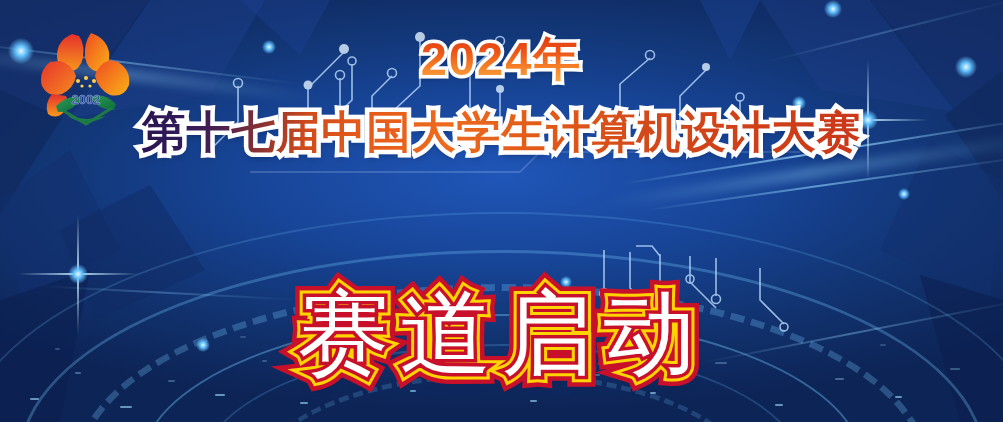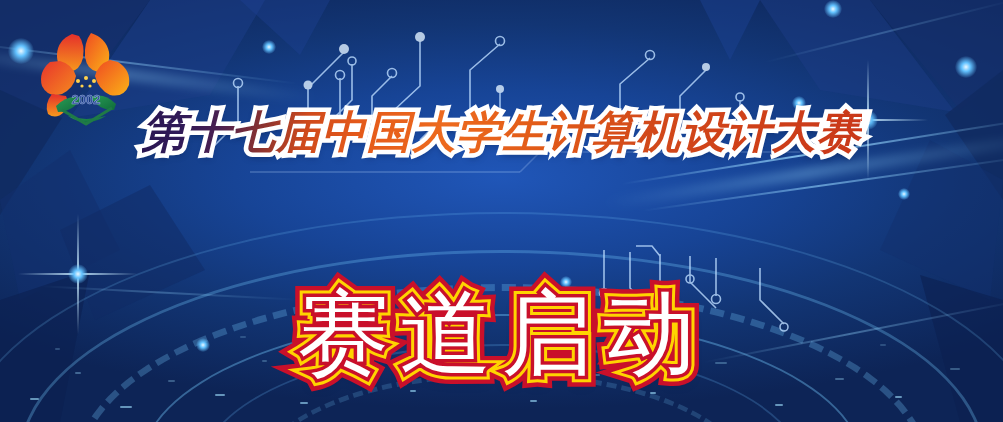--- a/index.html
+++ b/index.html
@@ -75,21 +75,21 @@
   .ot .f{position:relative;white-space:nowrap;background-clip:text;-webkit-background-clip:text;color:transparent;}
 
   
   .l2{position:absolute;left:0;right:0;top:103px;text-align:center;}
   .l2 .s{-webkit-text-stroke:9px #ffffff;text-shadow:0 4px 7px rgba(0,18,55,.6);}
   .l2 .f{background-image:linear-gradient(100deg,
       #2a1550 0%, #301a58 6%, #4a2050 11%,
       #8a3230 17%, #cf4a1c 23%, #e4591a 30%,
       #ed6a1e 42%, #e15a18 56%, #d2491a 70%,
       #cf4018 84%, #c9381a 100%);}
-  .l2 .sz{font-size:44px;letter-spacing:1px;font-weight:bold;font-style:italic;}
+  .l2 .sz{font-size:44px;letter-spacing:1px;font-weight:bold;}
 
   
   .l3{position:absolute;left:0;right:0;top:190px;text-align:center;}
   .l3 .s{-webkit-text-stroke:9px #ffffff;text-shadow:0 4px 7px rgba(0,18,55,.55);}
   .l3 .f{background-image:linear-gradient(180deg,#d4112a 0%,#c70f27 55%,#b00d22 100%);}
   .l3 .sz{font-size:42px;letter-spacing:2px;font-weight:bold;}
 
   
   .l4{position:absolute;left:0;right:0;top:272px;text-align:center;}
   .l4 .sz{font-size:92px;letter-spacing:10px;font-weight:normal;}
@@ -276,20 +276,26 @@
       <path d="M88 86 Q76 74 62 79 Q72 93 86 92 Z" fill="url(#lf)"></path>
       <path d="M40 98 Q58 110 78 98 Q58 104 40 98 Z" fill="url(#lf)"></path>
       <path d="M34 92 L58 106 L84 90" stroke="#1f7a46" stroke-width="3" fill="none"></path>
 
       <text x="58" y="86" text-anchor="middle" font-family="'Liberation Sans',sans-serif" font-size="13" font-weight="bold" fill="#2c4b9b" stroke="#9fb4e0" stroke-width=".5">2002</text>
     </svg>
   </div>
 
   <div class="titles">
 
+    <div class="l1-wrap">
+      <div class="stack">
+        <span class="l1-stroke">2024年</span>
+        <span class="l1-fill">2024年</span>
+      </div>
+    </div>
 
     <div class="l2">
       <span class="ot sz">
         <span class="s sz">第十七届中国大学生计算机设计大赛</span>
         <span class="f sz">第十七届中国大学生计算机设计大赛</span>
       </span>
     </div>
 
 
     <div class="l4">

